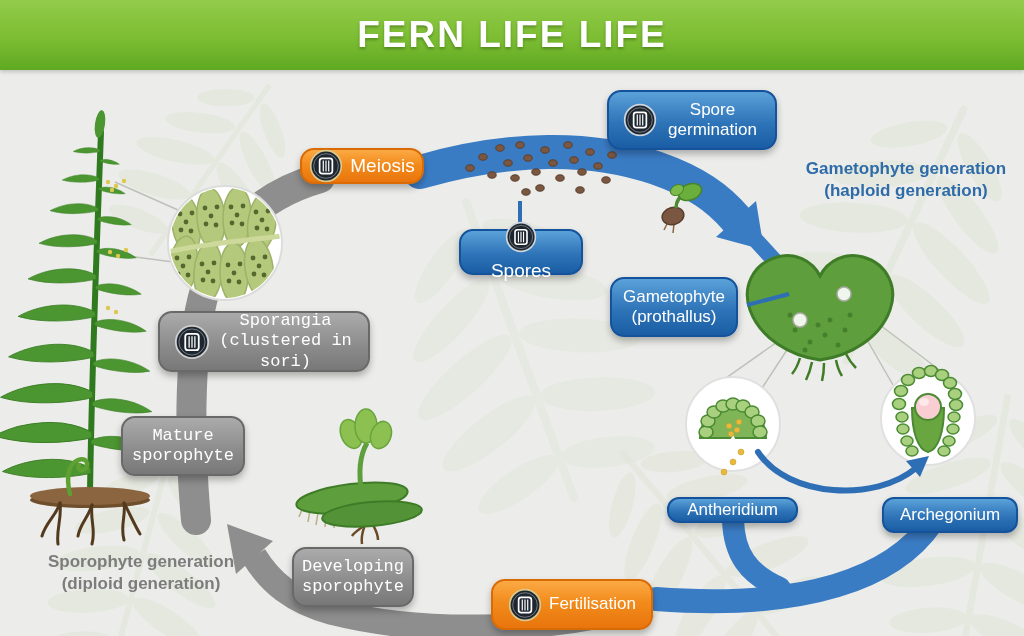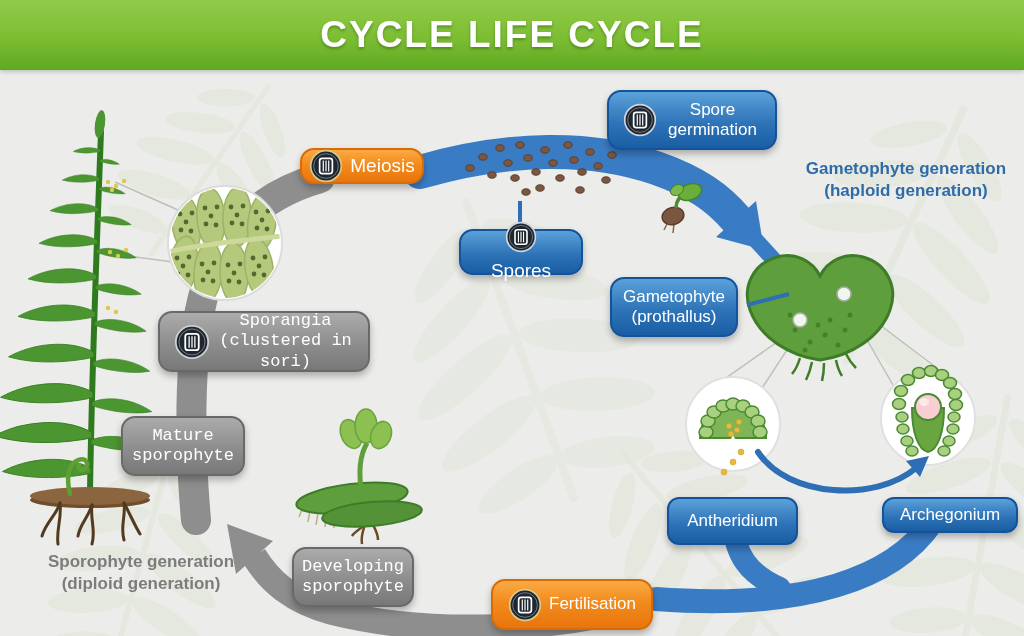--- a/index.html
+++ b/index.html
@@ -20,21 +20,21 @@
   .stage.orange{background:linear-gradient(180deg,#fbaa45 0%,#f28b1c 45%,#e9750c 100%);
     border:2px solid #d96a04;}
   .stage.blue{background:linear-gradient(180deg,#5ba1d9 0%,#2e74b8 55%,#1a5da4 100%);
     border:2px solid #14529b;}
   .stage.gray{background:linear-gradient(180deg,#ababab 0%,#8d8d8d 55%,#787878 100%);
     border:2px solid #696969;font-family:Liberation Mono, monospace;}
   #st-meiosis{left:300px;top:148px;width:124px;height:36px;font-size:19px;}
   #st-spores{left:459px;top:229px;width:124px;height:46px;font-size:19px;flex-direction:column;}
   #st-spore-germination{left:607px;top:90px;width:170px;height:60px;}
   #st-gametophyte-prothallus{left:610px;top:277px;width:128px;height:60px;}
-  #st-antheridium{left:667px;top:497px;width:131px;height:48px;border-radius:12px;}
+  #st-antheridium{left:667px;top:497px;width:131px;height:26px;border-radius:12px;}
   #st-archegonium{left:862px;top:497px;width:136px;height:36px;border-radius:12px;margin-left:20px;}
   #st-fertilisation{left:491px;top:579px;width:162px;height:51px;}
   #st-developing-sporophyte{left:292px;top:547px;width:122px;height:60px;}
   #st-mature-sporophyte{left:121px;top:416px;width:124px;height:60px;}
   #st-sporangia{left:158px;top:311px;width:212px;height:61px;}
   .gen{position:absolute;z-index:5;font-weight:700;font-size:17px;line-height:1.3;text-align:center;}
   #gen-gametophyte{left:783px;top:158px;width:246px;color:#2e6ba8;}
   #gen-sporophyte{left:30px;top:551px;width:222px;color:#7c7c7c;}
 </style>
 </head>
@@ -313,21 +313,21 @@
     <polygon points="929,456 920,477 906,461" fill="#2e6eb5"></polygon>
   </g>
 
   <g stroke="#2e6eb5" stroke-width="4">
     <path d="M520,201 L520,231"></path>
     <path d="M747,305 L789,294"></path>
   </g>
 </svg>
 
 <div class="header">
-  <h1>CYCLE LIFE CYCLE</h1>
+  <h1>FERN LIFE LIFE</h1>
 </div>
 
 <div class="gen" id="gen-gametophyte">Gametophyte generation (haploid generation)</div>
 <div class="gen" id="gen-sporophyte">Sporophyte generation (diploid generation)</div>
 
 <div class="stage orange" id="st-meiosis">
   <span class="badge">
     <svg width="34" height="34" viewBox="0 0 40 40">
       <circle cx="20" cy="20" r="18" fill="#1e2630" stroke="#d8c98f" stroke-width="2"></circle>
       <circle cx="20" cy="20" r="14.5" fill="none" stroke="#ffffff" stroke-width="1" opacity=".45"></circle>

